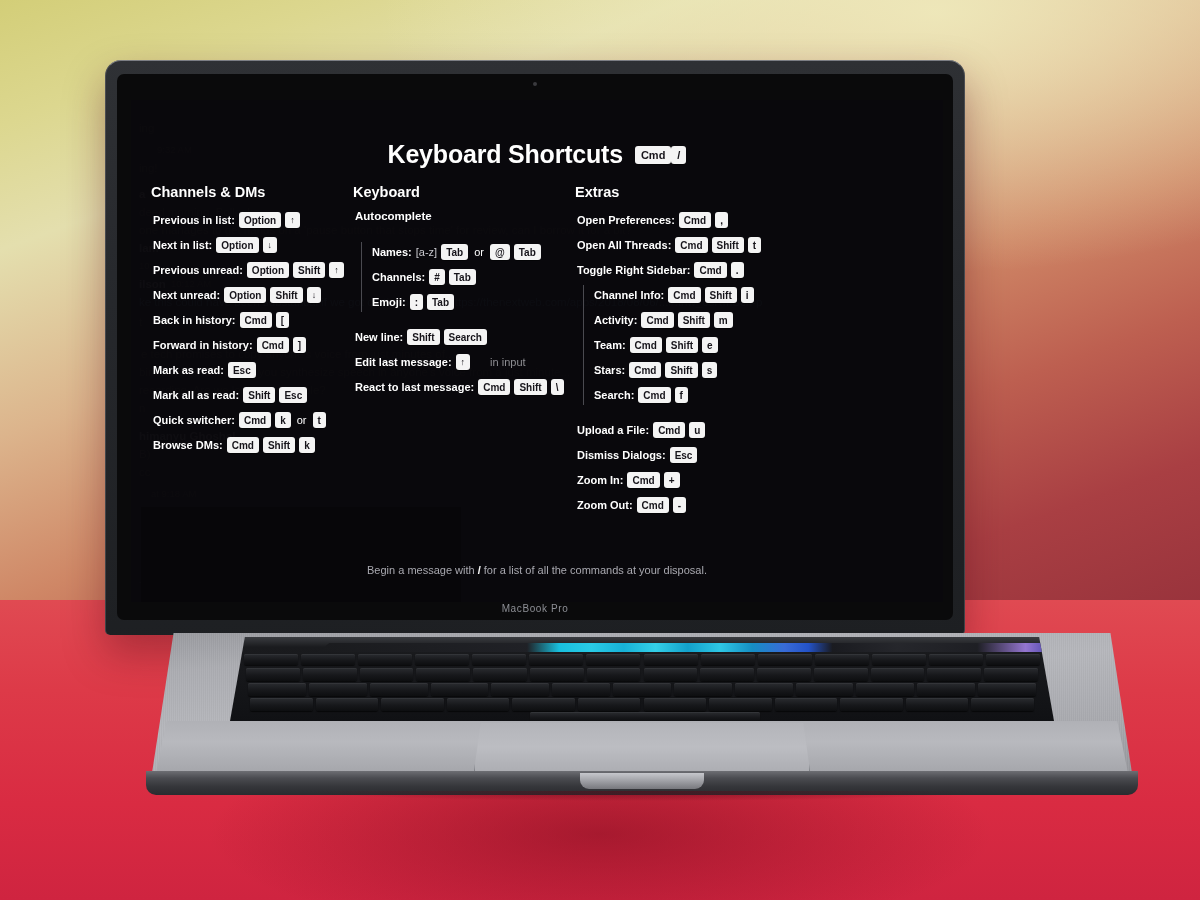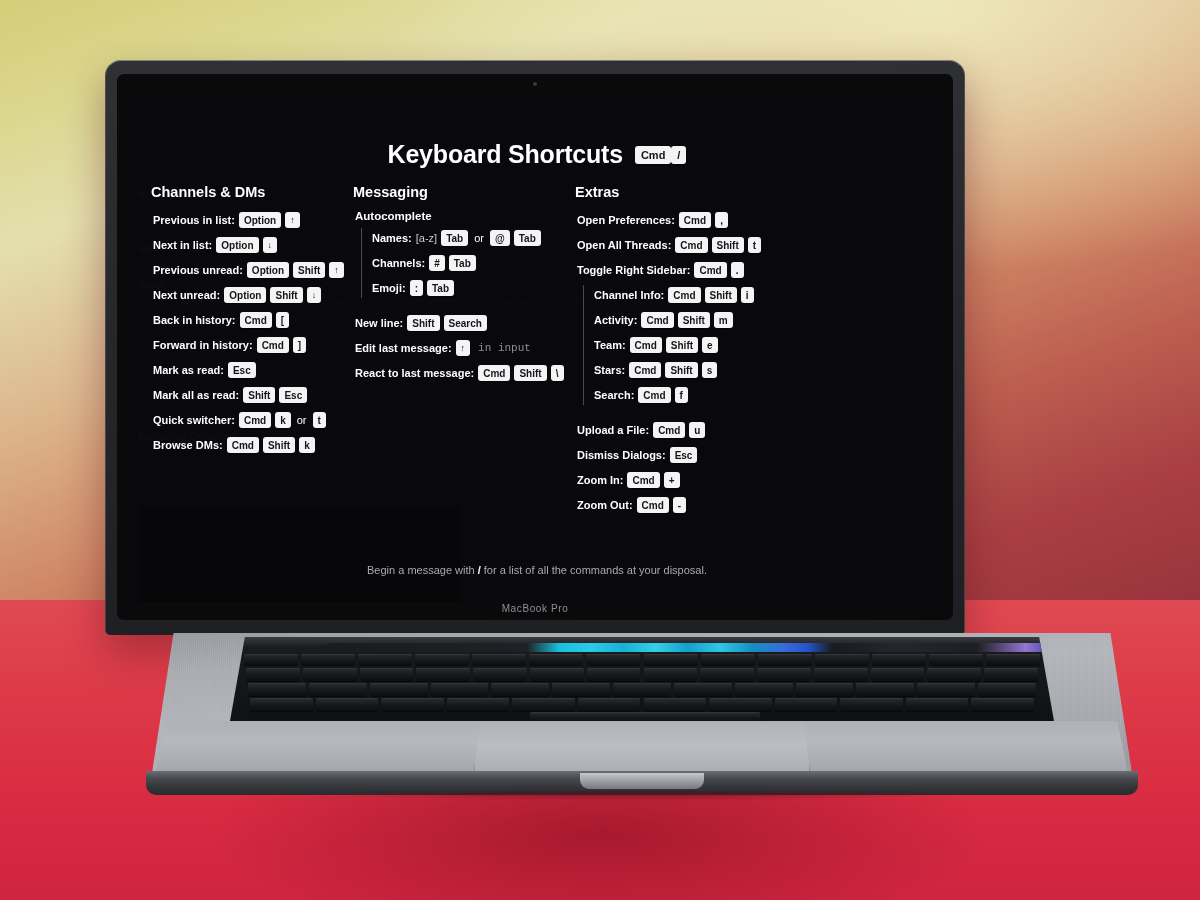--- a/index.html
+++ b/index.html
@@ -134,26 +134,26 @@
     margin-bottom:10px;
   }
   #col-channels .col-head, #col-messaging .col-head, #col-extras .col-head { margin-left:-2px; }
 
   .row {
     display:flex; align-items:center; gap:4px;
     margin-bottom:5px; min-height:20px;
     font-size:11px; color:#ffffff;
   }
   .row .lbl { font-weight:bold; white-space:nowrap; }
-  .row .sub { color:#8e8e93; font-weight:normal; margin-left:4px;font-family:Liberation Mono, monospace; }
+  .row .sub { color:#8e8e93; font-weight:normal; margin-left:16px; }
   .row .orx { color:#ffffff; font-weight:normal; margin:0 2px; }
   .row .plain { color:#c9c9cf; font-weight:normal; }
   .group-head {
     font-size:11.5px; font-weight:bold; color:#ffffff;
-    margin-bottom:6px; margin-top:2px;
+    margin-bottom:20px; margin-top:2px;
   }
   .indent {
     border-left:1.5px solid #4a4a50;
     padding-left:10px; margin-left:6px;
   }
 
   
   #col-channels .row, #col-messaging .row { justify-content:flex-start; }
 
   #footer {
@@ -332,21 +332,21 @@
                   <span class="key">t</span>
                 </div>
                 <div class="row">
                   <span class="lbl">Browse DMs:</span>
                   <span class="key">Cmd</span>
                   <span class="key">Shift</span>
                   <span class="key">k</span>
                 </div>
               </div>
             <div class="col" id="col-messaging">
-                <div class="col-head">Messaging</div>
+                <div class="col-head">Keyboard</div>
                 <div class="group-head">Autocomplete</div>
                 <div class="indent">
                   <div class="row">
                     <span class="lbl">Names:</span>
                     <span class="plain">[a-z]</span>
                     <span class="key">Tab</span>
                     <span class="orx">or</span>
                     <span class="key">@</span>
                     <span class="key">Tab</span>
                   </div>

